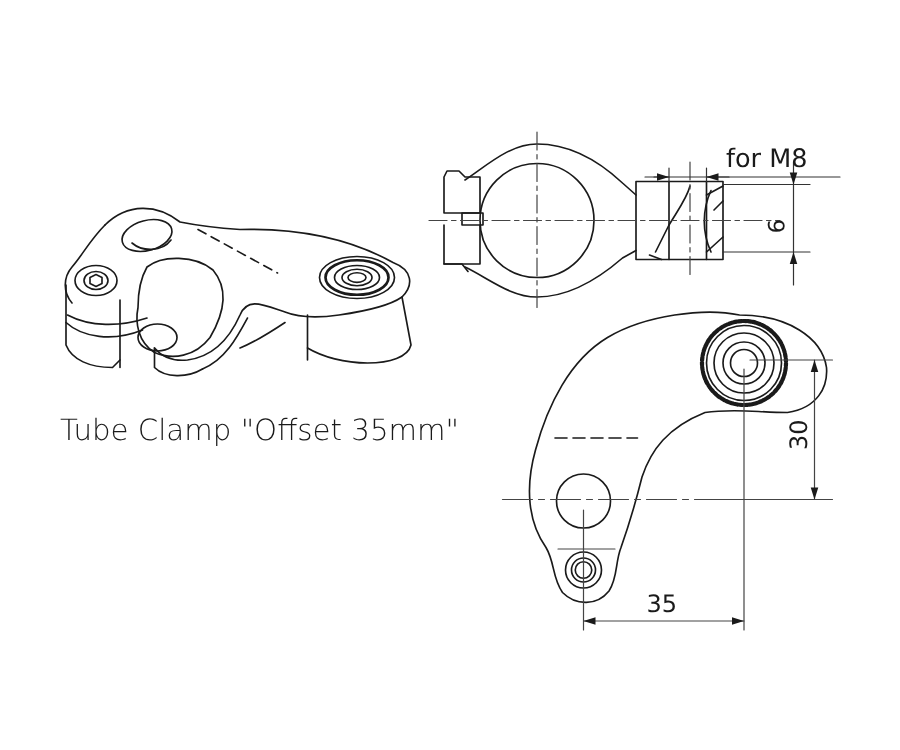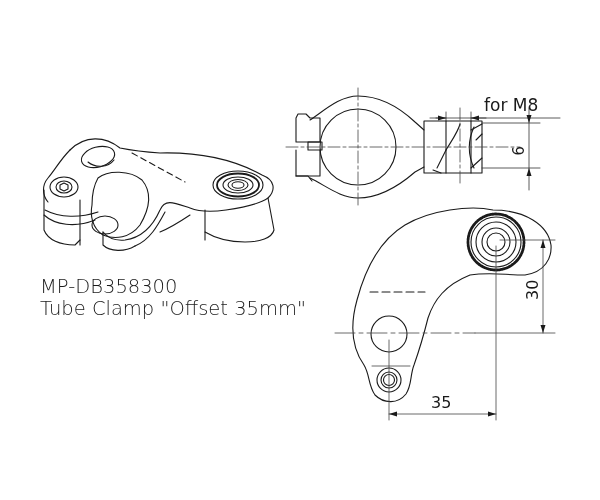--- a/index.html
+++ b/index.html
@@ -136,15 +136,14 @@
     </g>
   </g>
 
   <text class="dimtext" x="484" y="111" font-size="17">for M8</text>
   <text class="dimtext" x="0" y="0" font-size="15" transform="translate(512 146) rotate(90)">9</text>
   <text class="dimtext" x="0" y="0" font-size="16" transform="translate(538 300) rotate(-90)">30</text>
   <text class="dimtext" x="431" y="408" font-size="16">35</text>
 </svg>
 
 <div class="caption">
-  <div>MP-DB358300</div>
   <div>Tube Clamp "Offset 35mm"</div>
 </div>
 
 </body></html>

